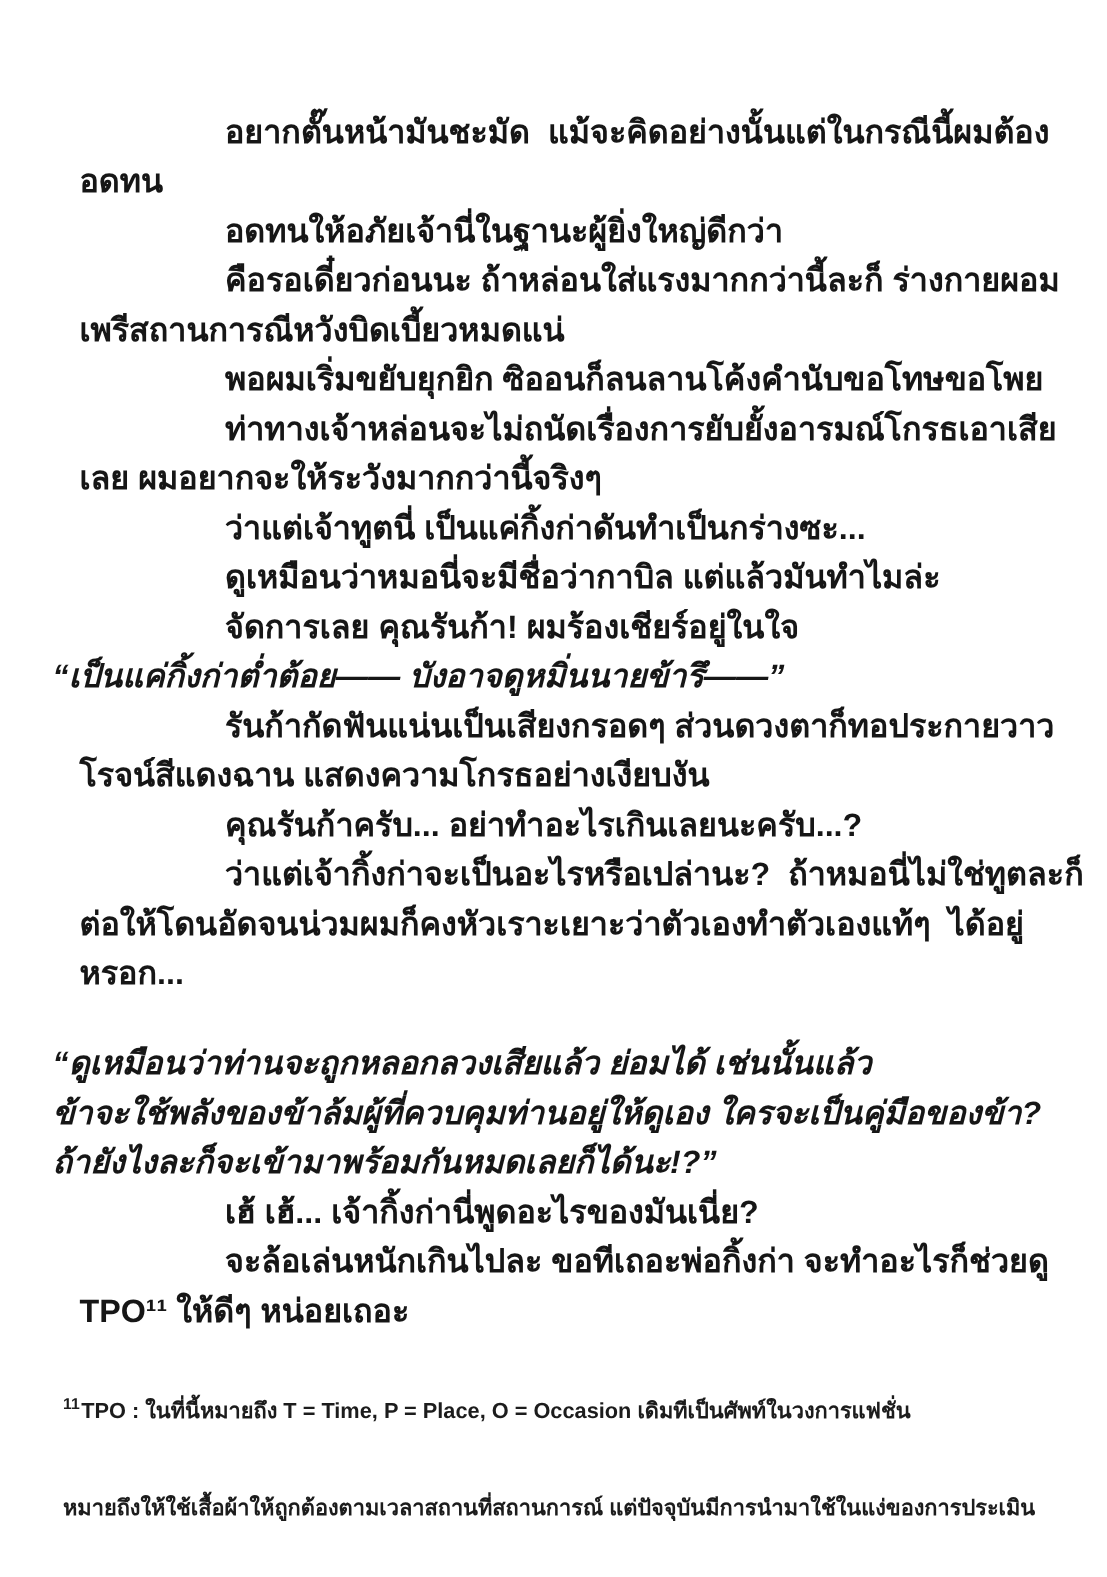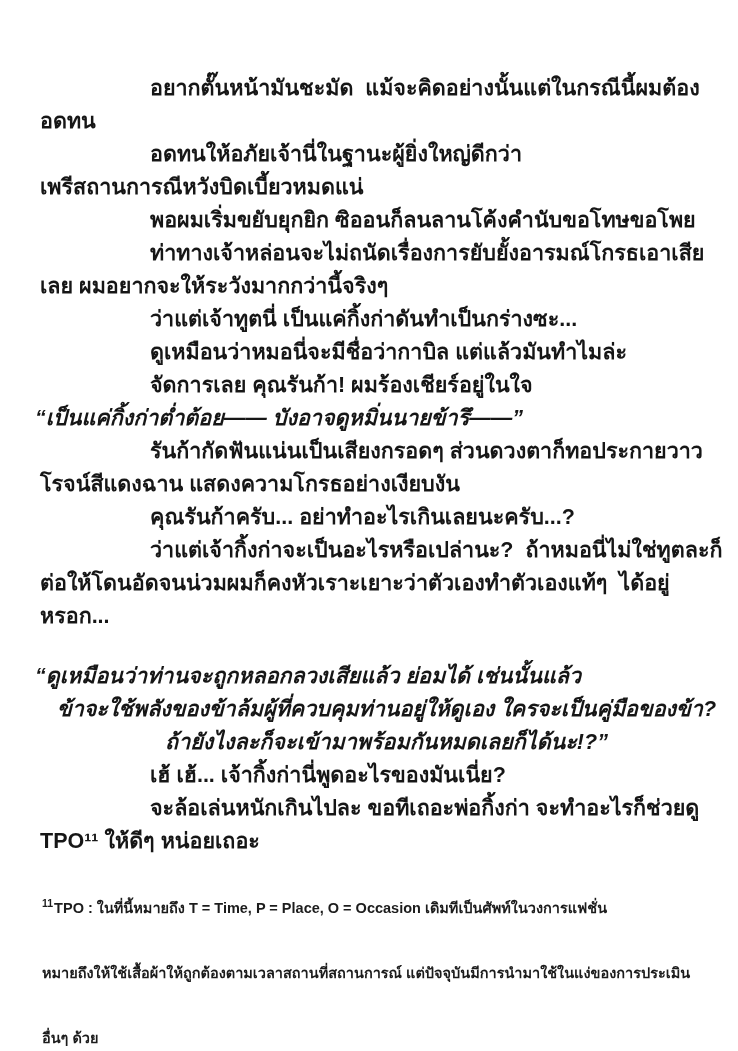--- a/index.html
+++ b/index.html
@@ -3,42 +3,43 @@
 <meta charset="utf-8">
 <style>
   html,body{margin:0;padding:0;background:#e8e8e8;}
   .page{
     width:738px;height:1051px;margin:0 auto;background:#ffffff;color:#161616;
     font-family:"Liberation Sans",sans-serif;
     font-size:21.5px;overflow:hidden;position:relative;box-sizing:border-box;font-weight:bold;
   }
   .content{padding-top:72px;}
   .line{line-height:33px;white-space:pre;}
-  .line.none{padding-left:40px;}
+  .line.none{padding-left:53px;}
   .line.first{padding-left:150px;}
-  .line.quote{padding-left:40px;text-align:center;}
+  .line.quote{padding-left:40px;}
   .line.quote-first{padding-left:163px;margin-top:27px;}
   .para.italic .line{font-style:italic;padding-left:35px;}
   .footnote{margin-top:10px;padding-left:42px;padding-right:30px;font-size:14.5px;color:#1c1c1c;}
   .fn-line{line-height:29px;white-space:pre;margin-top:36px;}
   sup.fn-mark{font-size:10.5px;vertical-align:super;line-height:0;padding-right:1px;}
 </style>
 </head>
 <body>
 
 <div class="page">
   <div class="content">
       <div class="para">
         <div class="line first">อยากตั๊นหน้ามันชะมัด  แม้จะคิดอย่างนั้นแต่ในกรณีนี้ผมต้อง</div>
         <div class="line none">อดทน</div>
       </div>
       <div class="para">
         <div class="line first">อดทนให้อภัยเจ้านี่ในฐานะผู้ยิ่งใหญ่ดีกว่า</div>
       </div>
       <div class="para">
+        <div class="line first">คือรอเดี๋ยวก่อนนะ ถ้าหล่อนใส่แรงมากกว่านี้ละก็ ร่างกายผอม</div>
         <div class="line none">เพรีสถานการณีหวังบิดเบี้ยวหมดแน่</div>
       </div>
       <div class="para">
         <div class="line first">พอผมเริ่มขยับยุกยิก ซิออนก็ลนลานโค้งคำนับขอโทษขอโพย</div>
       </div>
       <div class="para">
         <div class="line first">ท่าทางเจ้าหล่อนจะไม่ถนัดเรื่องการยับยั้งอารมณ์โกรธเอาเสีย</div>
         <div class="line none">เลย ผมอยากจะให้ระวังมากกว่านี้จริงๆ</div>
       </div>
       <div class="para">

